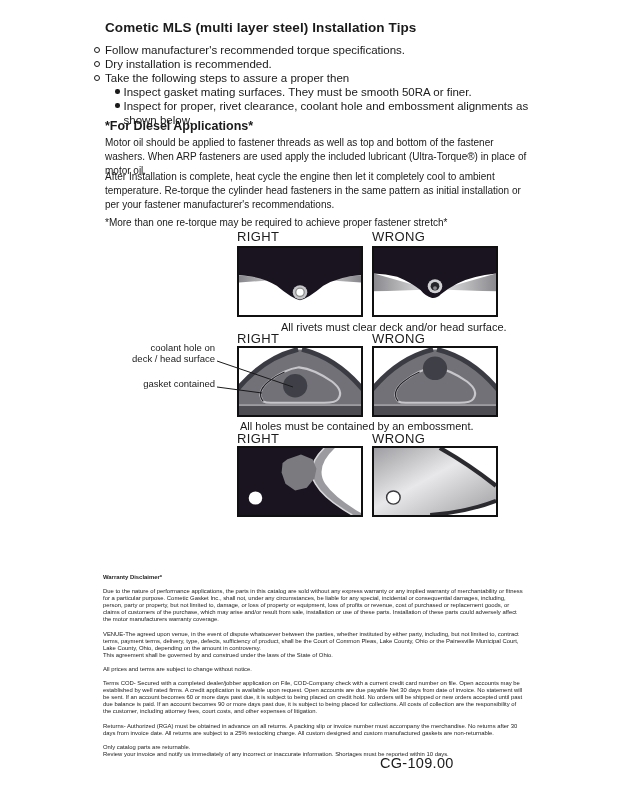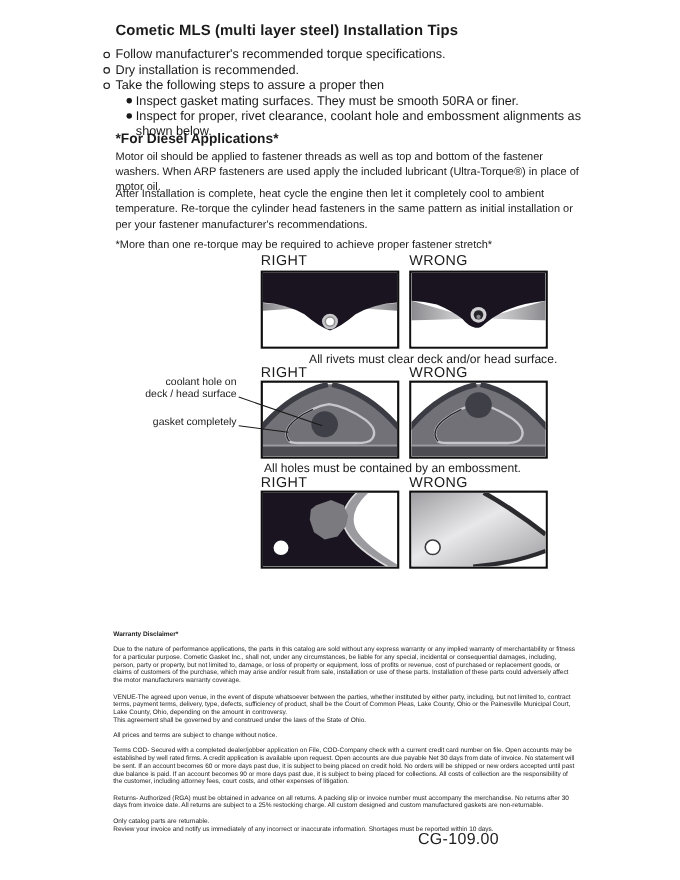--- a/index.html
+++ b/index.html
@@ -127,21 +127,21 @@
     </svg>
   </div>
 
   <div class="abs caption" style="left:237px;top:321px;margin-left:44px;">All rivets must clear deck and/or head surface.</div>
 
   <div class="abs dg-header" style="left:237px;top:331px;">RIGHT</div>
   <div class="abs dg-header" style="left:372px;top:331px;">WRONG</div>
 
   <div class="abs dg-label pre" style="left:118px;top:343px;width:97px;">coolant hole on
 deck / head surface</div>
-  <div class="abs dg-label" style="left:106px;top:379px;width:109px;">gasket completely</div>
+  <div class="abs dg-label" style="left:106px;top:379px;width:109px;">gasket contained</div>
 
   <div class="abs panel" style="left:237px;top:346px;">
     <svg width="122" height="67" viewBox="0 0 126 71" preserveAspectRatio="none">
       <rect x="0" y="0" width="126" height="71" fill="#ffffff"></rect>
       <path d="M0,44 Q26,10 61,1.5 L65,1.5 Q100,10 126,44 L126,71 L0,71 Z" fill="#717177"></path>
       <path d="M-2,44 Q26,10 61,1.5" stroke="#3b3b43" stroke-width="5" fill="none"></path>
       <path d="M65,1.5 Q100,10 128,44" stroke="#3b3b43" stroke-width="5" fill="none"></path>
       <rect x="0" y="59.5" width="126" height="2" fill="#9c9ca0"></rect>
       <rect x="0" y="61.5" width="126" height="9.5" fill="#4c4c52"></rect>
       <path d="M25,56.5 Q17.5,47 30,36 Q47,22.5 62,20.5 Q78,22.5 96,35.5 Q108.5,45.5 102.5,54 Q100,58 88,58 L33,58 Q27.5,58 25,56.5 Z" fill="none" stroke="#c7c7cb" stroke-width="2.2"></path>

